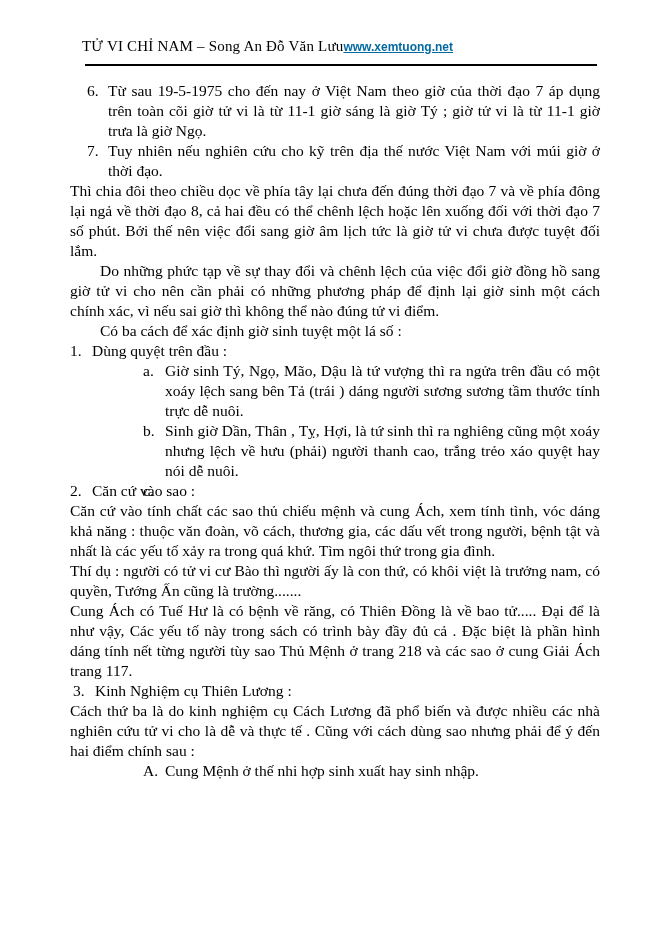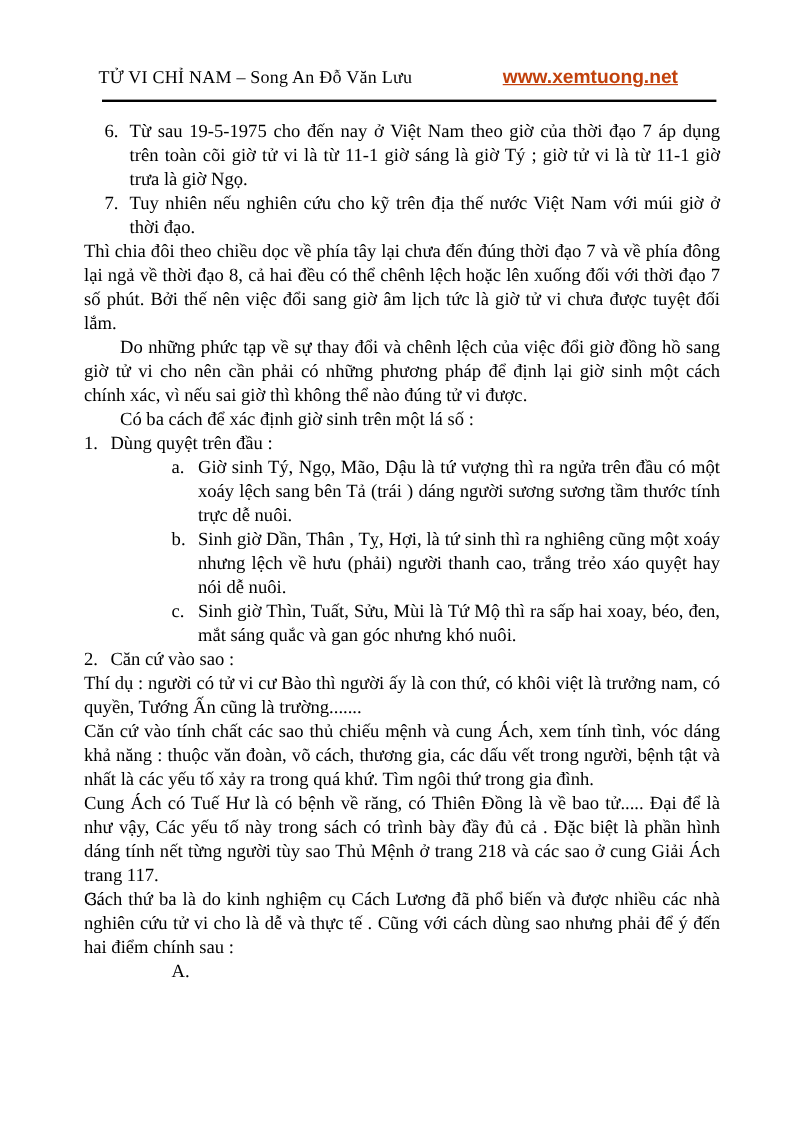--- a/index.html
+++ b/index.html
@@ -7,35 +7,35 @@
     position: relative;
     width: 669px;
     height: 947px;
     background: #ffffff;
     color: #000000;
     font-family: "Liberation Serif", "DejaVu Serif", serif;
     overflow: hidden;
   }
   .header {
     display: flex;
-    justify-content: space-between;
+    justify-content: flex-start;
     align-items: baseline;
-    margin: 0 104px 0 82px;
-    padding-top: 56px;
+    margin: 0 56px 0 82px;
+    padding-top: 38px;
   }
   .title {
     font-size: 15px;
     letter-spacing: 0.2px;
     white-space: nowrap;
   }
   .site-link {
     font-family: "Liberation Sans", "DejaVu Sans", sans-serif;
-    font-size: 16px;
+    font-size: 12px;
     font-weight: bold;
-    color: #c2410c;
+    color: #0369a1;
     text-decoration: underline;
     white-space: nowrap;
   }
   .rule {
     margin: 9px 72px 0 85px;
     border-top: 2px solid #000000;
     height: 0;
   }
   .content {
     margin: 15px 69px 0 70px;
@@ -76,60 +76,61 @@
       <span>Từ sau 19-5-1975 cho đến nay ở Việt Nam theo giờ của thời đạo 7 áp dụng trên toàn cõi giờ tử vi là từ 11-1 giờ sáng là giờ Tý ; giờ tử vi là từ 11-1 giờ trưa là giờ Ngọ.</span>
     </div>
 
     <div class="blk li">
       <span class="mark">7.</span>
       <span>Tuy nhiên nếu nghiên cứu cho kỹ trên địa thế nước Việt Nam với múi giờ ở thời đạo.</span>
     </div>
 
     <div class="blk para">Thì chia đôi theo chiều dọc về phía tây lại chưa đến đúng thời đạo 7 và về phía đông lại ngả về thời đạo 8, cả hai đều có thể chênh lệch hoặc lên xuống đối với thời đạo 7 số phút. Bởi thế nên việc đổi sang giờ âm lịch tức là giờ tử vi chưa được tuyệt đối lắm.</div>
 
-    <div class="blk pindent">Do những phức tạp về sự thay đổi và chênh lệch của việc đổi giờ đồng hồ sang giờ tử vi cho nên cần phải có những phương pháp để định lại giờ sinh một cách chính xác, vì nếu sai giờ thì không thể nào đúng tử vi được.</div>
+    <div class="blk pindent">Do những phức tạp về sự thay đổi và chênh lệch của việc đổi giờ đồng hồ sang giờ tử vi cho nên cần phải có những phương pháp để định lại giờ sinh một cách chính xác, vì nếu sai giờ thì không thể nào đúng tử vi điểm.</div>
 
-    <div class="blk pindent">Có ba cách để xác định giờ sinh trên một lá số :</div>
+    <div class="blk pindent">Có ba cách để xác định giờ sinh tuyệt một lá số :</div>
 
     <div class="blk numline">
       <span class="mark">1.</span>
       <span>Dùng quyệt trên đầu :</span>
     </div>
 
 
     <div class="blk sub">
       <span class="mark">a.</span>
       <span>Giờ sinh Tý, Ngọ, Mão, Dậu là tứ vượng thì ra ngửa trên đầu có một xoáy lệch sang bên Tả (trái ) dáng người sương sương tầm thước tính trực dễ nuôi.</span>
     </div>
 
     <div class="blk sub">
       <span class="mark">b.</span>
       <span>Sinh giờ Dần, Thân , Tỵ, Hợi, là tứ sinh thì ra nghiêng cũng một xoáy nhưng lệch về hưu (phải) người thanh cao, trắng trẻo xáo quyệt hay nói dễ nuôi.</span>
     </div>
 
     <div class="blk sub">
       <span class="mark">c.</span>
-      <span>Sinh giờ Thìn, Tuất, Sửu, Mùi là Tứ Mộ thì ra sấp hai xoay, béo, đen, mắt sáng quắc và gan góc nhưng khó nuôi.</span>
     </div>
 
     <div class="blk numline">
       <span class="mark">2.</span>
       <span>Căn cứ vào sao :</span>
     </div>
 
+    <div class="blk para">Căn cứ vào tính chất các sao thủ chiếu mệnh và cung Ách, xem tính tình, vóc dáng khả năng : thuộc văn đoàn, võ cách, thương gia, các dấu vết trong người, bệnh tật và nhất là các yếu tố xảy ra trong quá khứ. Tìm ngôi thứ trong gia đình.</div>
+
     <div class="blk para">Thí dụ : người có tử vi cư Bào thì người ấy là con thứ, có khôi việt là trưởng nam, có quyền, Tướng Ấn cũng là trường.......</div>
-
-    <div class="blk para">Căn cứ vào tính chất các sao thủ chiếu mệnh và cung Ách, xem tính tình, vóc dáng khả năng : thuộc văn đoàn, võ cách, thương gia, các dấu vết trong người, bệnh tật và nhất là các yếu tố xảy ra trong quá khứ. Tìm ngôi thứ trong gia đình.</div>
 
     <div class="blk para">Cung Ách có Tuế Hư là có bệnh về răng, có Thiên Đồng là về bao tử..... Đại để là như vậy, Các yếu tố này trong sách có trình bày đầy đủ cả . Đặc biệt là phần hình dáng tính nết từng người tùy sao Thủ Mệnh ở trang 218 và các sao ở cung Giải Ách trang 117.</div>
 
     <div class="blk numline indent3">
       <span class="mark">3.</span>
+      <span>Kinh Nghiệm cụ Thiên Lương :</span>
     </div>
 
     <div class="blk para">Cách thứ ba là do kinh nghiệm cụ Cách Lương đã phổ biến và được nhiều các nhà nghiên cứu tử vi cho là dễ và thực tế . Cũng với cách dùng sao nhưng phải để ý đến hai điểm chính sau :</div>
 
     <div class="blk sub">
       <span class="mark">A.</span>
+      <span>Cung Mệnh ở thế nhi hợp sinh xuất hay sinh nhập.</span>
     </div>
 
   </div>
 </div>
 
 </body></html>

